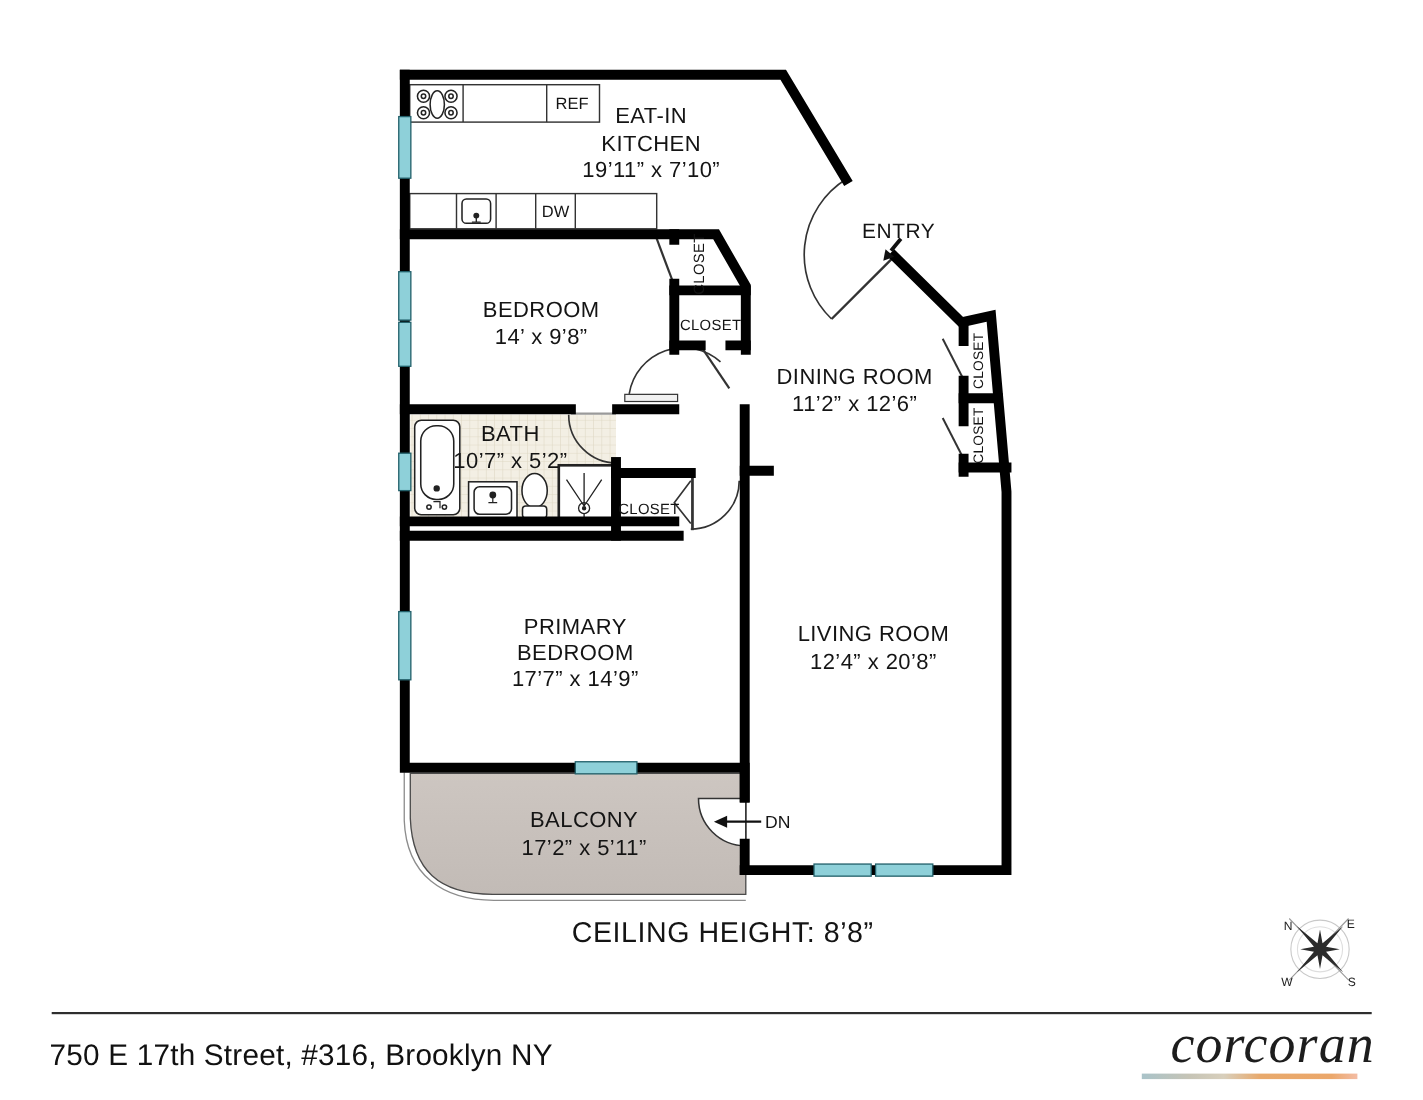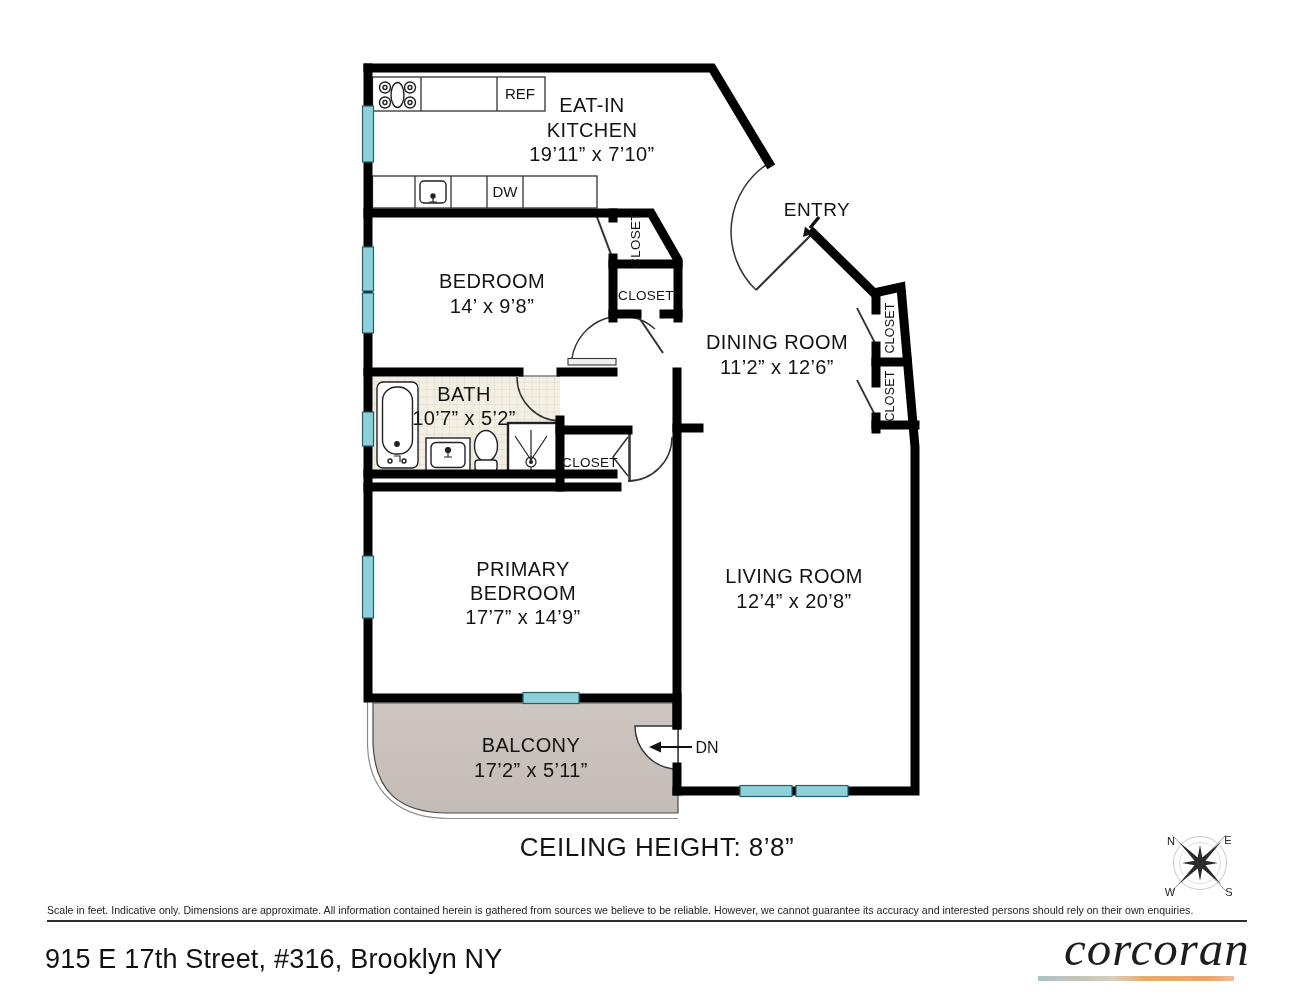--- a/index.html
+++ b/index.html
@@ -214,21 +214,20 @@
     <path fill="#2b2b2b" d="M 1218 863 L 1205.5 865.3 L 1221.2 884.2 L 1202.3 868.5 L 1200 881 L 1197.7 868.5 L 1178.8 884.2 L 1194.5 865.3 L 1182 863 L 1194.5 860.7 L 1178.8 841.8 L 1197.7 857.5 L 1200 845 L 1202.3 857.5 L 1221.2 841.8 L 1205.5 860.7 Z"></path>
     <g text-anchor="middle">
       <text class="compass-letter" x="1171" y="845">N</text>
       <text class="compass-letter" x="1228" y="844">E</text>
       <text class="compass-letter" x="1170" y="896">W</text>
       <text class="compass-letter" x="1229" y="896">S</text>
     </g>
   </g>
 </svg>
 
-<div class="disclaimer">Scale in feet. Indicative only. Dimensions are approximate. All information contained herein is gathered from sources we believe to be reliable. However, we cannot guarantee its accuracy and interested persons should rely on their own enquiries.</div>
 <div class="rule"></div>
-<div class="address">915 E 17th Street, #316, Brooklyn NY</div>
+<div class="address">750 E 17th Street, #316, Brooklyn NY</div>
 <div class="logo">
   <div class="logo-text">corcoran</div>
   <div class="logo-bar"></div>
 </div>
 
 </div>
 
 </body></html>

